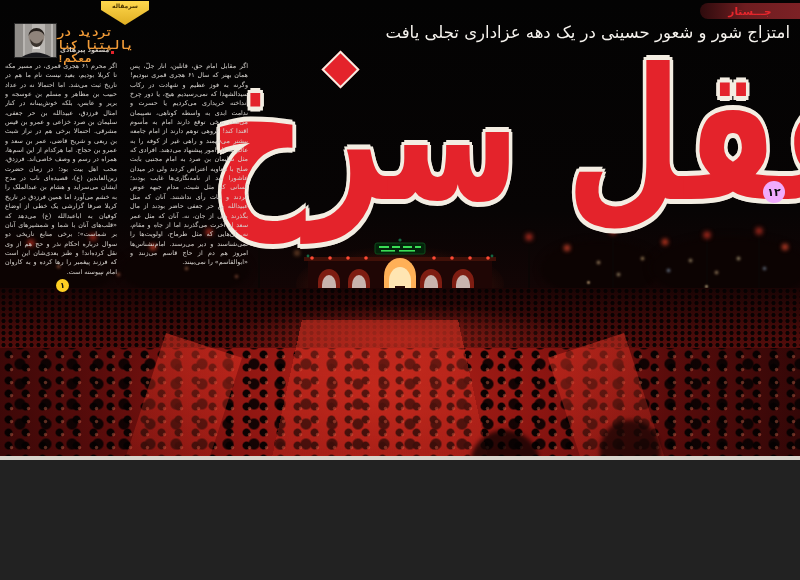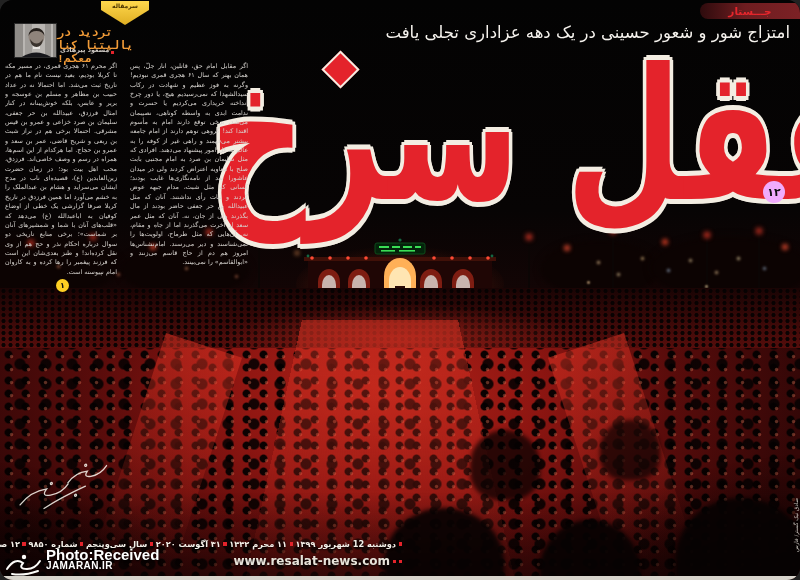--- a/index.html
+++ b/index.html
@@ -1,18 +1,18 @@
 <!DOCTYPE html>
 <html lang="fa"><head>
 <meta charset="utf-8">
 <style>
   html,body{margin:0;padding:0;background:#222;}
   *{box-sizing:border-box;}
-  .page{position:relative;width:800px;height:580px;background:#060404;overflow:hidden;
-        font-family:"DejaVu Sans",sans-serif;border-radius:13px;}
+  .page{position:relative;width:800px;height:460px;background:#060404;overflow:hidden;
+        font-family:"DejaVu Sans",sans-serif;}
 
   
   .sky{position:absolute;left:0;top:0;width:800px;height:300px;
        background:linear-gradient(#030303 0%,#070404 70%,#140505 100%);}
   .tree{position:absolute;border-radius:50%;background:#0c0302;filter:blur(3px);}
   .lamps-red{position:absolute;left:0;top:0;width:2px;height:2px;border-radius:50%;
     box-shadow:30px 242px 5px 2px rgba(255,64,44,.85),92px 236px 5px 2px rgba(255,64,44,.8),
       152px 246px 4px 2px rgba(255,84,54,.8),208px 231px 5px 2px rgba(255,64,44,.85),
       256px 240px 4px 2px rgba(255,74,44,.8),296px 252px 4px 1px rgba(255,160,90,.8),
       528px 236px 5px 2px rgba(255,64,44,.9),566px 247px 4px 2px rgba(255,84,54,.8),

